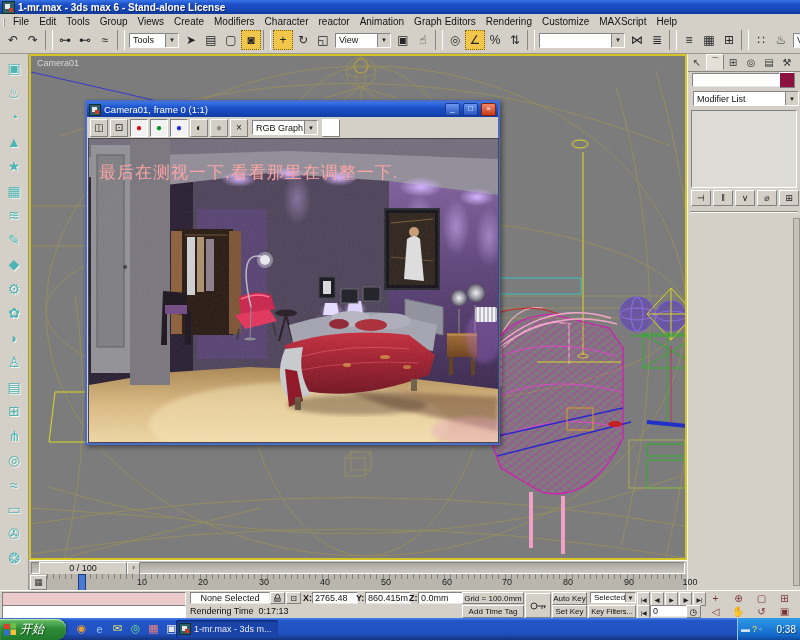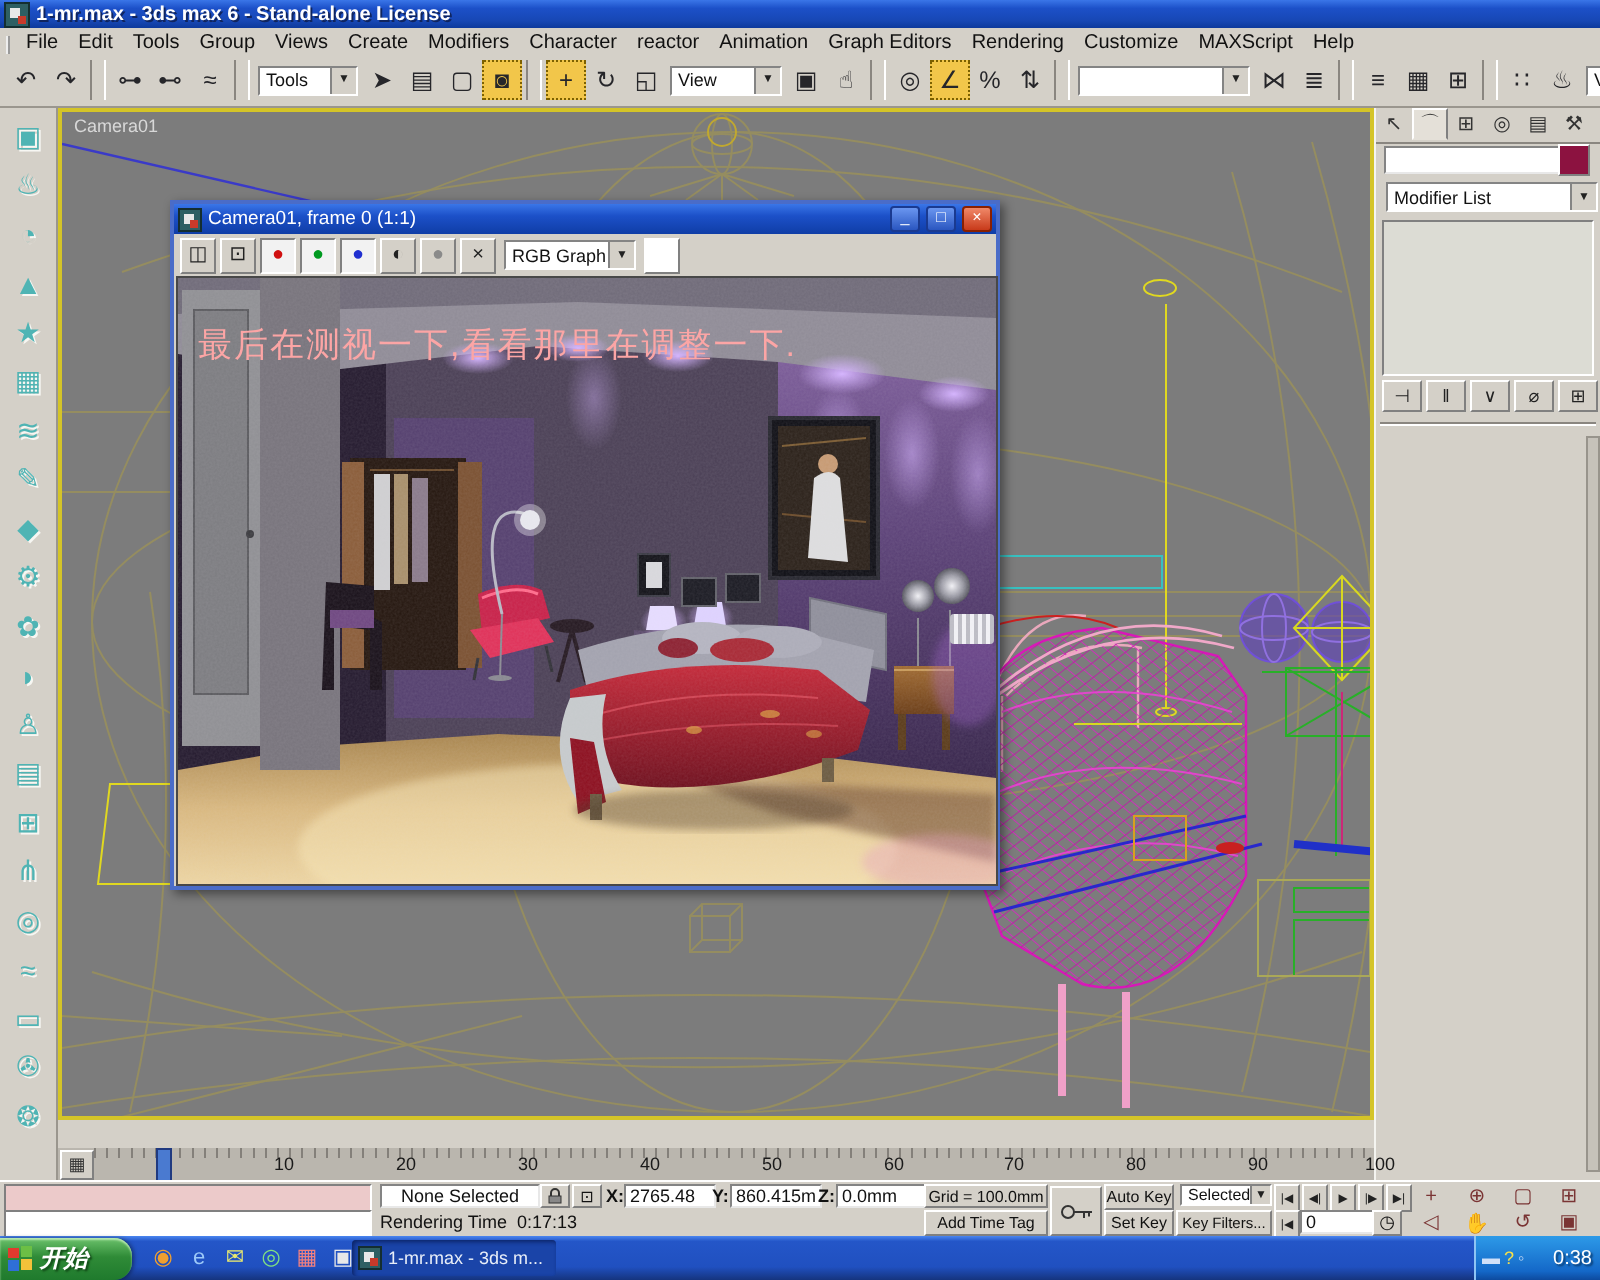--- a/index.html
+++ b/index.html
@@ -95,21 +95,21 @@
   .nav-icon{width:23px;height:13px;display:flex;align-items:center;justify-content:center;
     font-size:10px;color:#7a3434;}
   .pb{width:11px;height:12px;background:#d4d0c8;border:1px solid;border-color:#fff #808080 #808080 #fff;
     font-size:6px;display:flex;align-items:center;justify-content:center;color:#222;flex:0 0 auto;}
   
   .taskbar{left:0;top:618px;width:800px;height:22px;
     background:linear-gradient(180deg,#4a86f0 0%,#2456c8 12%,#2050c0 70%,#15347e 100%);}
   .startbtn{position:absolute;left:0;top:1px;width:66px;height:21px;border-radius:0 9px 9px 0;
     background:linear-gradient(180deg,#6cc26c,#2f8b37 45%,#1f7a2d);display:flex;align-items:center;gap:3px;
     padding-left:4px;box-sizing:border-box;box-shadow:inset 0 1px 1px #b8e8b0,1px 0 2px rgba(0,0,0,.4);}
-  .startbtn .t{color:#fff;font-weight:bold;font-style:italic;font-size:12px;text-shadow:1px 1px 1px #124a18;}
+  .startbtn .t{color:#fff;font-weight:normal;font-style:italic;font-size:12px;text-shadow:1px 1px 1px #124a18;}
   .ql{position:absolute;left:74px;top:3px;display:flex;gap:3px;align-items:center;}
   .ql-icon{width:15px;height:15px;display:flex;align-items:center;justify-content:center;font-size:11px;}
   .taskbtn{position:absolute;left:176px;top:2px;width:102px;height:18px;background:#1a44a8;
     border-radius:2px;box-shadow:inset 1px 1px 2px #0c2468;display:flex;align-items:center;gap:3px;
     padding:0 3px;box-sizing:border-box;}
   .taskbtn .t{color:#e8eef8;font-size:9px;white-space:nowrap;overflow:hidden;}
   .tray{position:absolute;left:737px;top:0;width:63px;height:22px;
     background:linear-gradient(180deg,#2d9ae8,#1468c8 80%,#0d4a9e);border-left:1px solid #8ec4f4;
     display:flex;align-items:center;gap:2px;padding-left:3px;box-sizing:border-box;}
   .tray .clock{color:#fff;font-size:10px;margin-left:auto;margin-right:4px;text-shadow:1px 1px 1px #08386c;}
@@ -665,20 +665,25 @@
           <span>⌀</span>
         </span>
         <span class="rbtn" style="width:18px;height:14px;font-size:9px;">
           <span>⊞</span>
         </span>
       </div>
     <div class="abs" style="left:2px;top:157px;width:108px;border-top:1px solid #8a8680;border-bottom:1px solid #fff;"></div>
     <div class="cp-scroll"></div>
   </div>
 
+  <div class="abs timeslider">
+    <div class="ts-track"></div>
+    <div class="ts-handle">0 / 100</div>
+    <div class="ts-arrow">›</div>
+  </div>
 
   <div class="abs trackbar">
     <div class="tb-curve">▦</div>
     <div class="ticks">
       <span><span class="tick-label" style="left: 34px;"><span>0</span></span><span class="tick-label" style="left: 95px;"><span>10</span></span><span class="tick-label" style="left: 156px;"><span>20</span></span><span class="tick-label" style="left: 217px;"><span>30</span></span><span class="tick-label" style="left: 278px;"><span>40</span></span><span class="tick-label" style="left: 339px;"><span>50</span></span><span class="tick-label" style="left: 400px;"><span>60</span></span><span class="tick-label" style="left: 460px;"><span>70</span></span><span class="tick-label" style="left: 521px;"><span>80</span></span><span class="tick-label" style="left: 582px;"><span>90</span></span><span class="tick-label" style="left: 643px;"><span>100</span></span></span>
       <span class="frame-marker"></span>
     </div>
   </div>
 
   <div class="abs statusbar">

